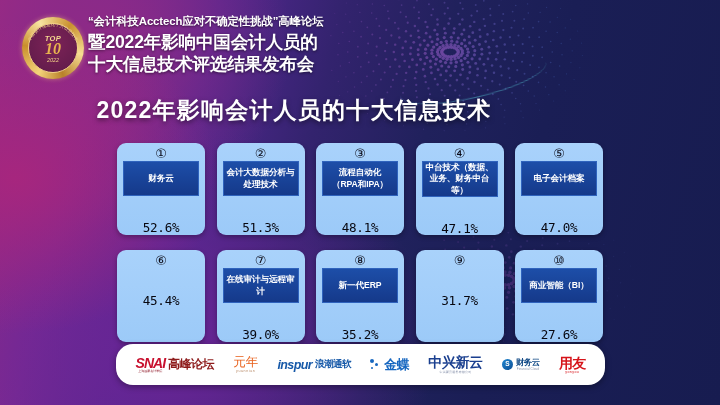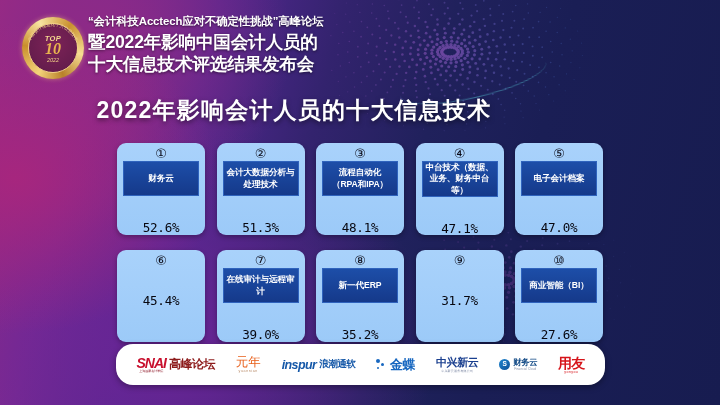--- a/index.html
+++ b/index.html
@@ -144,21 +144,21 @@
   }
   .sp{ display:flex; align-items:center; gap:3px; }
   .snai{ font-size:14px; font-weight:bold; color:#c8102e; font-style:italic; letter-spacing:-1px; line-height:1;}
   .snai-sub{ font-size:3px; color:#8a1020; line-height:1.1; display:block; letter-spacing:0;}
   .kjwl{ font-size:12px; font-weight:bold; color:#8d1b1b; font-family:"DejaVu Serif",serif; letter-spacing:-.5px;}
   .yn{ font-size:12.5px; font-weight:normal; color:#e8601c; line-height:1;}
   .yn-sub{ display:block; font-size:3.6px; color:#b98c6a; letter-spacing:.6px; text-align:center;}
   .inspur{ font-size:12.5px; font-weight:bold; font-style:italic; color:#1558a8; letter-spacing:-.6px;}
   .inspur-cn{ font-size:9.6px; font-weight:bold; color:#1558a8; letter-spacing:-.6px;}
   .kingdee{ font-size:13px; font-weight:bold; color:#1767c0; letter-spacing:-.5px;}
-  .zx{ font-size:11px; font-weight:bold; color:#1a3f8f; letter-spacing:-.4px; line-height:1.1;text-align:right;}
+  .zx{ font-size:14px; font-weight:bold; color:#1a3f8f; letter-spacing:-.4px; line-height:1.1;text-align:right;}
   .zx-sub{ display:block; font-size:3px; color:#7f8aa5; letter-spacing:.2px;}
   .cwy{ font-size:8.4px; font-weight:bold; color:#124a86; letter-spacing:-.4px; line-height:1.1;}
   .cwy-sub{ display:block; font-size:3px; color:#8892a8; letter-spacing:.1px;}
   .yy{ font-size:14px; font-weight:bold; color:#d6141a; letter-spacing:-.8px; line-height:1;}
   .yy-sub{ display:block; font-size:3.6px; color:#d6141a; text-align:center; letter-spacing:.4px;}
   .kd-dots{ width:11px; height:11px; position:relative; }
   .kd-dots i{ position:absolute; border-radius:50%; background:#1767c0; display:block;}
   .cwy-mark{ width:11px; height:11px; border-radius:50%;
     background:linear-gradient(135deg,#1f86d0,#0d4f96); flex:0 0 auto;
     display:flex;align-items:center;justify-content:center;}

